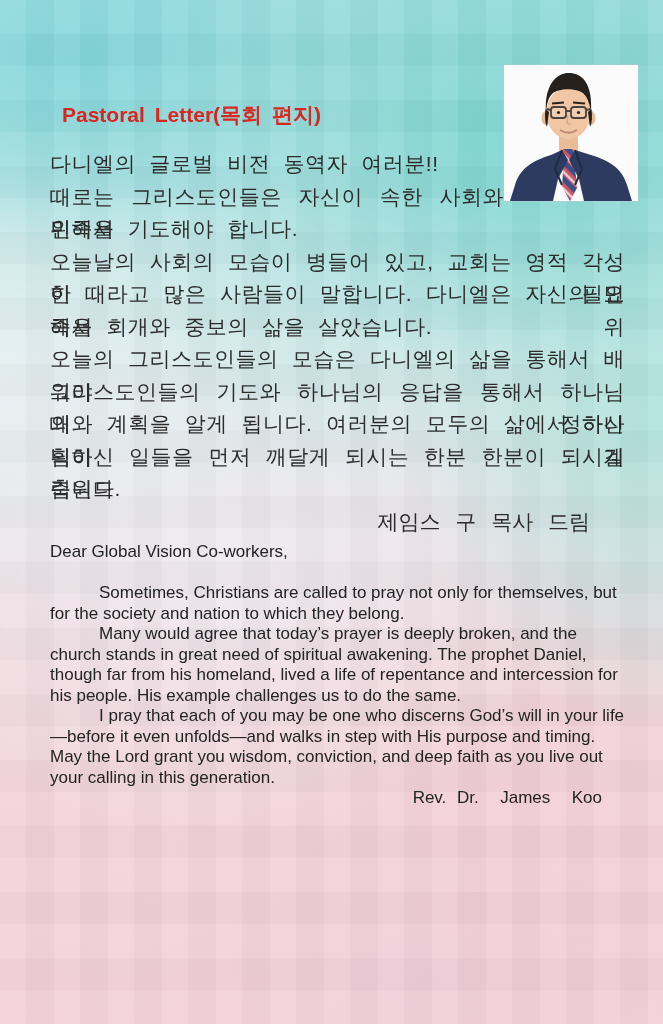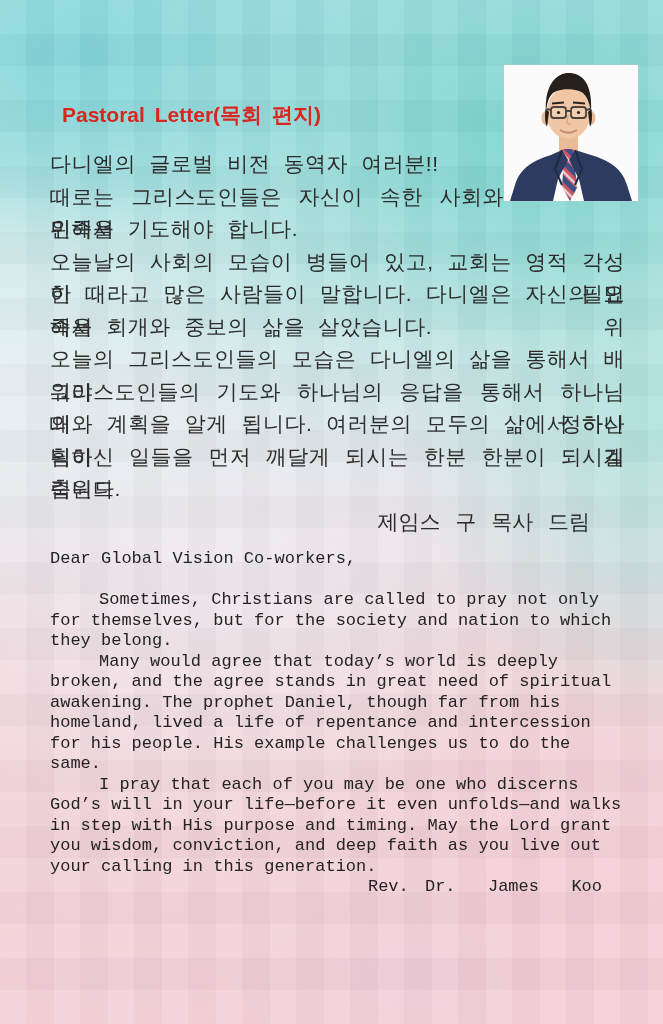--- a/index.html
+++ b/index.html
@@ -45,21 +45,21 @@
   .korean{ margin-top:20px;color:#2b2b2b; }
   .kline{
     font-size:21px;line-height:32.5px;height:32.5px;white-space:nowrap;
     word-spacing:7px;letter-spacing:0.5px;color:#2b2b2b;
   }
   .kline.full{ white-space:normal;text-align:justify;text-align-last:justify; }
   .ksign{
     font-size:21px;line-height:32.5px;height:32.5px;text-align:right;
     padding-right:35px;word-spacing:9px;color:#2b2b2b;white-space:pre-wrap;
   }
-  .english{ margin-top:11px;color:#232323;font-size:17px;line-height:20.5px;width:577px;font-family:Liberation Mono, monospace; }
+  .english{ margin-top:4px;color:#232323;font-size:17px;line-height:20.5px;width:577px; }
   .salutation{ margin:0; }
   .epara{ margin:0;text-indent:49px; }
   .epara.first{ margin-top:20.5px; }
   .esign{ text-align:right;padding-right:25px;word-spacing:6px;white-space:pre-wrap; }
 </style>
 </head>
 <body>
 
 <div class="page">
 
@@ -125,18 +125,18 @@
       <div class="kline full">그리스도인들의 기도와 하나님의 응답을 통해서 하나님의 정하신</div>
       <div class="kline full">때와 계획을 알게 됩니다. 여러분의 모두의 삶에서 하나님이 계</div>
       <div class="kline full">획하신 일들을 먼저 깨달게 되시는 한분 한분이 되시길 축원드</div>
       <div class="kline">립니다.</div>
       <div class="ksign">제임스 구 목사 드림</div>
     </div>
 
     <div class="english">
       <div class="salutation">Dear Global Vision Co-workers,</div>
       <p class="epara first">Sometimes, Christians are called to pray not only for themselves, but for the society and nation to which they belong.</p>
-      <p class="epara">Many would agree that today’s world is deeply broken, and the agree stands in great need of spiritual awakening. The prophet Daniel, though far from his homeland, lived a life of repentance and intercession for his people. His example challenges us to do the same.</p>
+      <p class="epara">Many would agree that today’s prayer is deeply broken, and the church stands in great need of spiritual awakening. The prophet Daniel, though far from his homeland, lived a life of repentance and intercession for his people. His example challenges us to do the same.</p>
       <p class="epara">I pray that each of you may be one who discerns God’s will in your life—before it even unfolds—and walks in step with His purpose and timing. May the Lord grant you wisdom, conviction, and deep faith as you live out your calling in this generation.</p>
       <div class="esign">Rev. Dr.  James  Koo</div>
     </div>
   </div>
 </div>
 
 </body></html>

